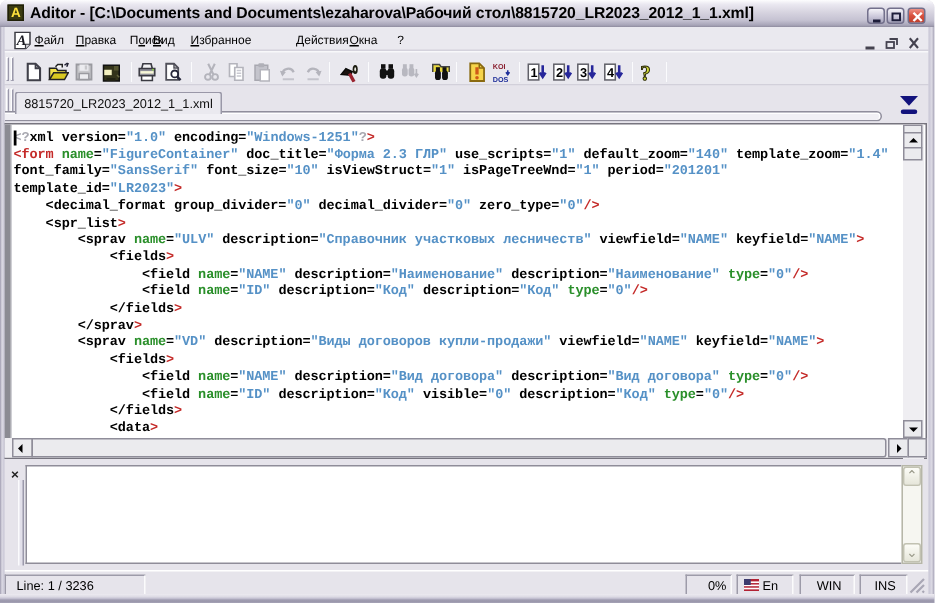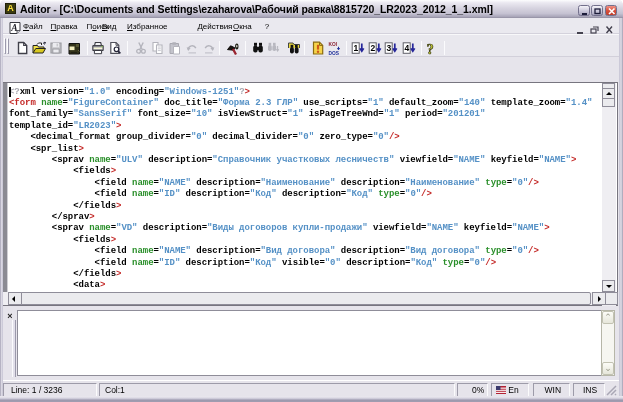--- a/index.html
+++ b/index.html
@@ -57,21 +57,21 @@
 .xpb{position:absolute;left:0px;width:12px;height:13px;background:linear-gradient(180deg,#fcfcf7,#e6e6da);border:1px solid #c2c2b2;border-radius:2px;color:#9a9a8a;font-size:9px;text-align:center;line-height:11px}
 
 #status{position:absolute;left:3px;top:380px;width:616px;height:17px;background:#e6e4eb;border-top:1px solid #fff;font-size:8.5px;color:#000}
 .scell{position:absolute;top:2px;height:18px;border:1px solid;border-color:#9d9ba9 #fbfbfc #fbfbfc #9d9ba9;background:#e6e4eb;white-space:nowrap}
 .scell span{position:absolute;top:1px;left:4px}
 #grip{position:absolute;right:1px;top:3px;width:13px;height:13px}
 </style></head><body>
 <div id="win">
   <div id="title">
     <div id="ticon">A</div>
-    <div id="ttext">Aditor - [C:\Documents and Settings\ezaharova\Рабочий равка\8815720_LR2023_2012_1_1.xml]</div>
+    <div id="ttext">Aditor - [C:\Documents and Documents\ezaharova\Рабочий стол\8815720_LR2023_2012_1_1.xml]</div>
     <div class="tbtn" id="bmin">
         <svg width="12" height="11">
           <rect x="3" y="7" width="5" height="2" fill="#1d1d3a"></rect>
         </svg>
       </div>
     <div class="tbtn" id="bmax">
         <svg width="12" height="11">
           <rect x="3" y="3" width="5" height="4.5" fill="none" stroke="#1d1d3a" stroke-width="1.3"></rect>
         </svg>
       </div>
@@ -234,20 +234,30 @@
     <svg class="ic" style="left:398.6px" viewBox="0 0 14 14">
         <rect x="1.2" y="1.8" width="7" height="10.5" fill="#fff" stroke="#606068"></rect>
         <text x="2.6" y="10.3" font-family="Liberation Sans" font-size="8.5" font-weight="bold" fill="#000">4</text>
         <path d="M10.8 2.5 v7 M8.9 7.4 l1.9 2.9 1.9 -2.9" stroke="#26269a" stroke-width="1.7" fill="none"></path>
       </svg>
     <div class="sep" style="left:417.5px"></div>
     <div class="sep" style="left:440.5px"></div>
     <svg class="ic" style="left:421px" viewBox="0 0 14 14">
         <text x="2.8" y="12.5" font-family="Liberation Serif" font-size="14px" font-weight="bold" fill="#d0d838" stroke="#30300c" stroke-width="0.7">?</text>
       </svg>
+  </div>
+  <div id="tabbar">
+    <div id="tabgrip1"></div>
+      <div id="tabgrip2"></div>
+    <div id="pagebar"></div>
+    <div id="tab">8815720_LR2023_2012_1_1.xml</div>
+    <div id="dbldown"><svg width="16" height="14">
+          <path d="M1 0 L13 0 L7 6.5 Z" fill="#12127c"></path>
+          <rect x="1.5" y="9" width="11" height="3" rx="1.5" fill="#12127c"></rect>
+        </svg></div>
   </div>
   <div id="edit">
     <div id="gutter"></div>
     <div id="code">
       <pre id="pre"><span class="q">&lt;?</span>xml version=<span class="v">"1.0"</span> encoding=<span class="v">"Windows-1251"</span><span class="q">?</span><span class="r">&gt;</span>
 <span class="r">&lt;form</span> <span class="g">name</span>=<span class="v">"FigureContainer"</span> doc_title=<span class="v">"Форма 2.3 ГЛР"</span> use_scripts=<span class="v">"1"</span> default_zoom=<span class="v">"140"</span> template_zoom=<span class="v">"1.4"</span>
 font_family=<span class="v">"SansSerif"</span> font_size=<span class="v">"10"</span> isViewStruct=<span class="v">"1"</span> isPageTreeWnd=<span class="v">"1"</span> period=<span class="v">"201201"</span>
 template_id=<span class="v">"LR2023"</span><span class="r">&gt;</span>
     &lt;decimal_format group_divider=<span class="v">"0"</span> decimal_divider=<span class="v">"0"</span> zero_type=<span class="v">"0"</span><span class="r">/&gt;</span>
     &lt;spr_list<span class="r">&gt;</span>
@@ -292,23 +302,20 @@
     <div id="outwhite"></div>
     <div id="outsb">
       <div class="xpb" style="top:0">⌃</div>
       <div class="xpb" style="top:51px">⌄</div>
     </div>
   </div>
   <div id="status">
     <div class="scell" style="left:0;width:94px">
         <span style="left:7px">Line: 1 / 3236</span>
       </div>
-    <div class="scell" style="left:96px;width:356px">
-        <span style="left:5px">Col:1</span>
-      </div>
     <div class="scell" style="left:454px;width:31px">
         <span style="left:14px">0%</span>
       </div>
     <div class="scell" style="left:488px;width:38px">
         <span style="left:4px"><svg width="10" height="8" style="vertical-align:-1px">
             <rect x="0" y="0" width="10" height="8" fill="#b22234"></rect>
             <rect x="0" y="1.6" width="10" height="1.1" fill="#fff"></rect>
             <rect x="0" y="3.7" width="10" height="1.1" fill="#fff"></rect>
             <rect x="0" y="5.8" width="10" height="1.1" fill="#fff"></rect>
             <rect x="0" y="0" width="4.5" height="4" fill="#3c3b6e"></rect>

